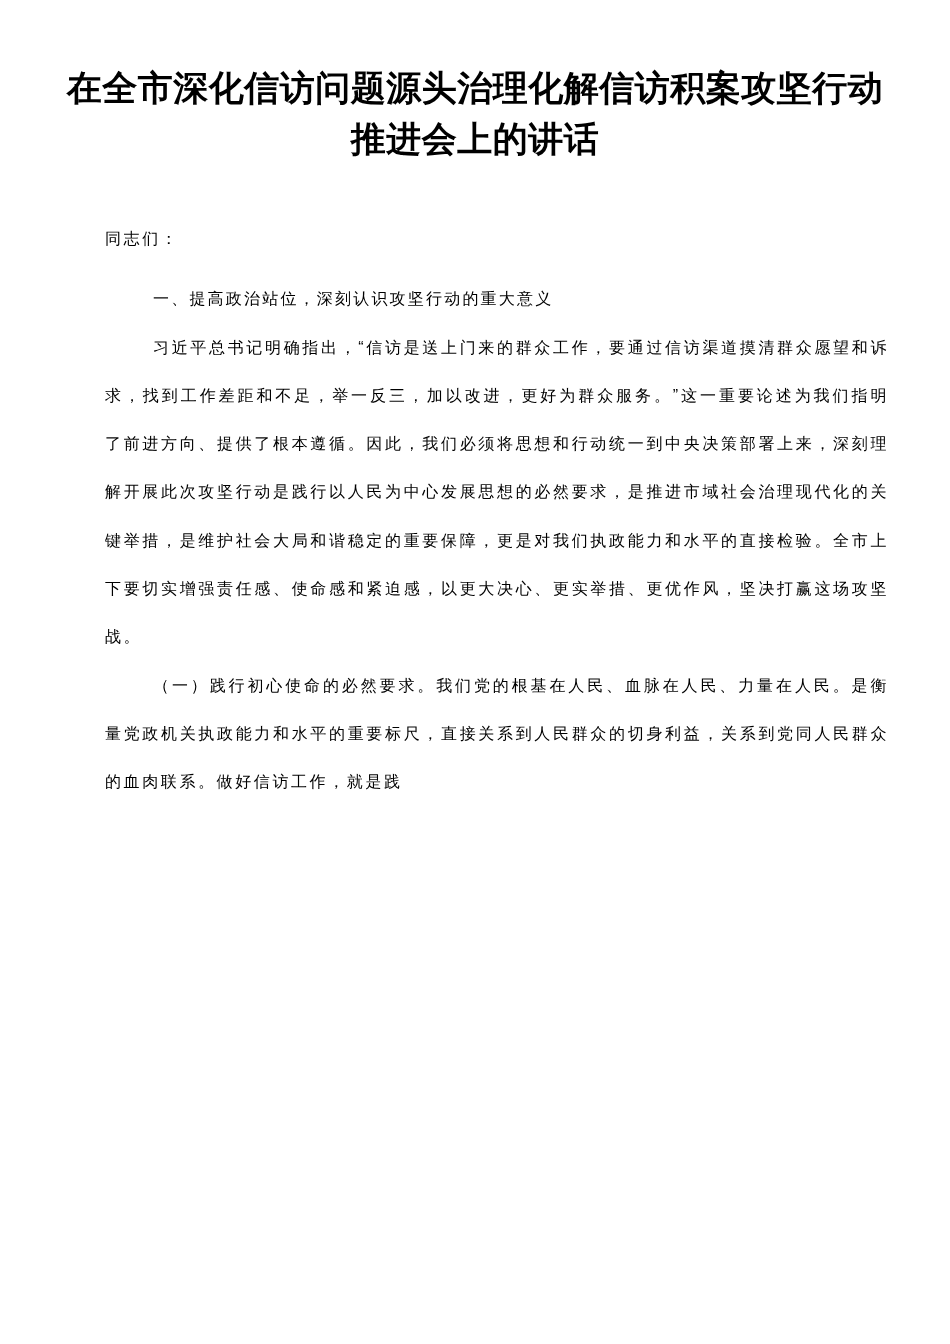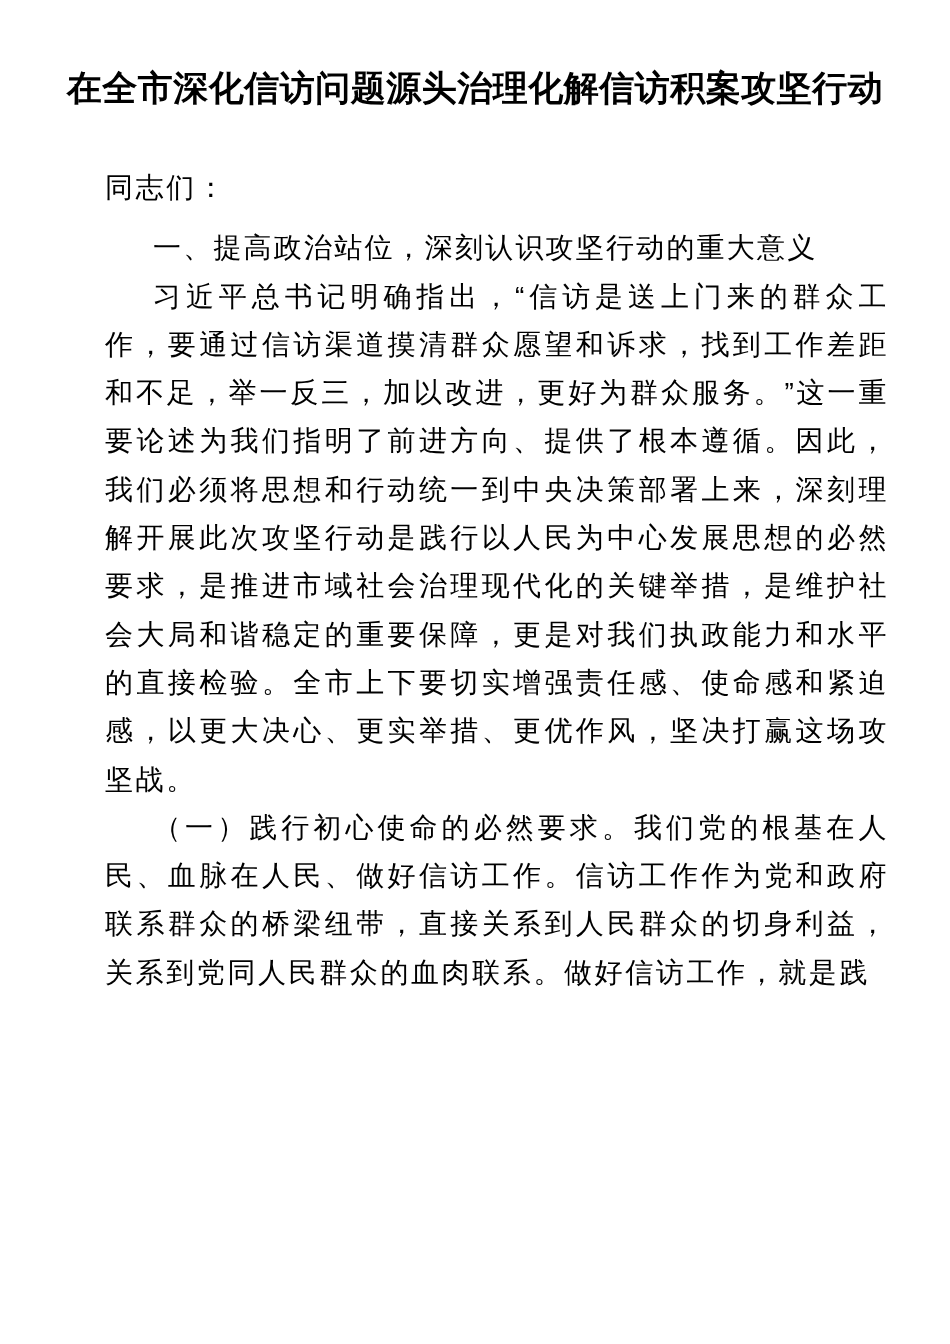--- a/index.html
+++ b/index.html
@@ -32,21 +32,21 @@
     display: block;
   }
   .content {
     margin-left: 57px;
     margin-right: 13px;
     text-align: justify;
     text-justify: inter-ideograph;
   }
   .body-text {
     margin: 0;
-    font-size: 28px;
+    font-size: 16px;
     line-height: 48.3px;
     letter-spacing: 2.6px;
     color: #000000;
   }
   .salutation {
     margin-top: 51px;
     text-indent: 0;
   }
   .para {
     text-indent: 48px;
@@ -58,27 +58,28 @@
     letter-spacing: 2.2px;
   }
 </style>
 </head>
 <body>
 
 <div class="page">
 
   <h1 class="doc-title">
     <span class="title-line">在全市深化信访问题源头治理化解信访积案攻坚行动</span>
+    <span class="title-line">推进会上的讲话</span>
   </h1>
 
   <div class="content">
 
     <p class="body-text salutation">同志们：</p>
 
 
     <p class="body-text section-heading">一、提高政治站位，深刻认识攻坚行动的重大意义</p>
 
     <p class="body-text para">习近平总书记明确指出，“信访是送上门来的群众工作，要通过信访渠道摸清群众愿望和诉求，找到工作差距和不足，举一反三，加以改进，更好为群众服务。”这一重要论述为我们指明了前进方向、提供了根本遵循。因此，我们必须将思想和行动统一到中央决策部署上来，深刻理解开展此次攻坚行动是践行以人民为中心发展思想的必然要求，是推进市域社会治理现代化的关键举措，是维护社会大局和谐稳定的重要保障，更是对我们执政能力和水平的直接检验。全市上下要切实增强责任感、使命感和紧迫感，以更大决心、更实举措、更优作风，坚决打赢这场攻坚战。</p>
 
-    <p class="body-text para">（一）践行初心使命的必然要求。我们党的根基在人民、血脉在人民、做好信访工作。信访工作作为党和政府联系群众的桥梁纽带，直接关系到人民群众的切身利益，关系到党同人民群众的血肉联系。做好信访工作，就是践</p>
+    <p class="body-text para">（一）践行初心使命的必然要求。我们党的根基在人民、血脉在人民、力量在人民。是衡量党政机关执政能力和水平的重要标尺，直接关系到人民群众的切身利益，关系到党同人民群众的血肉联系。做好信访工作，就是践</p>
 
   </div>
 </div>
 
 </body></html>

